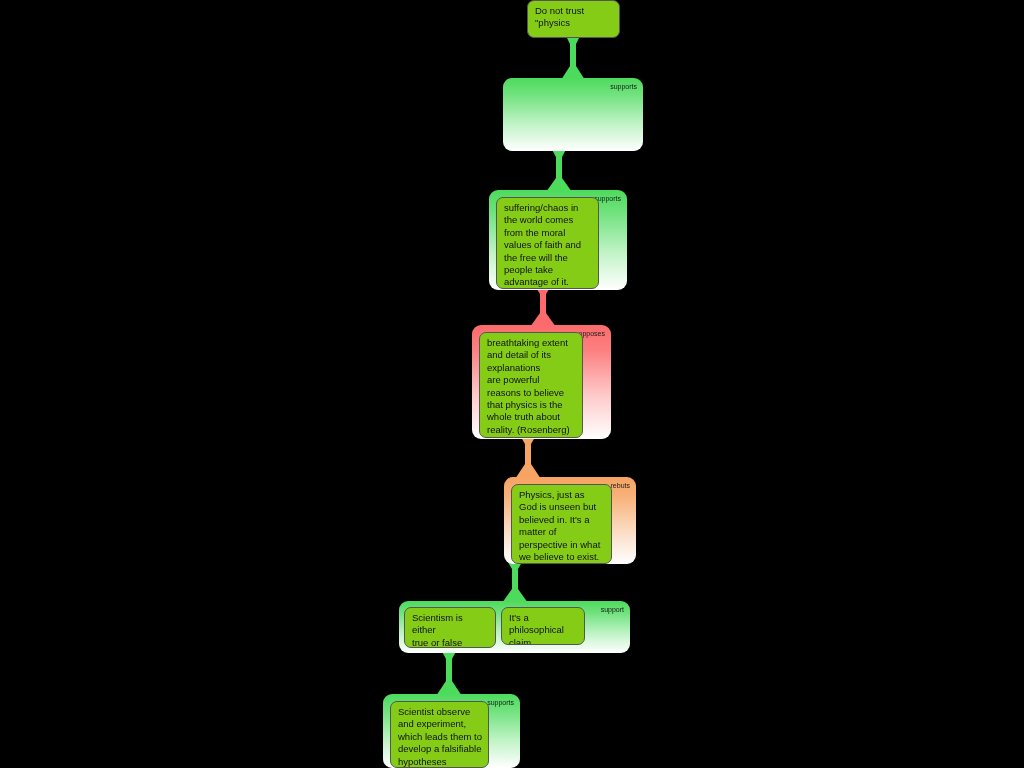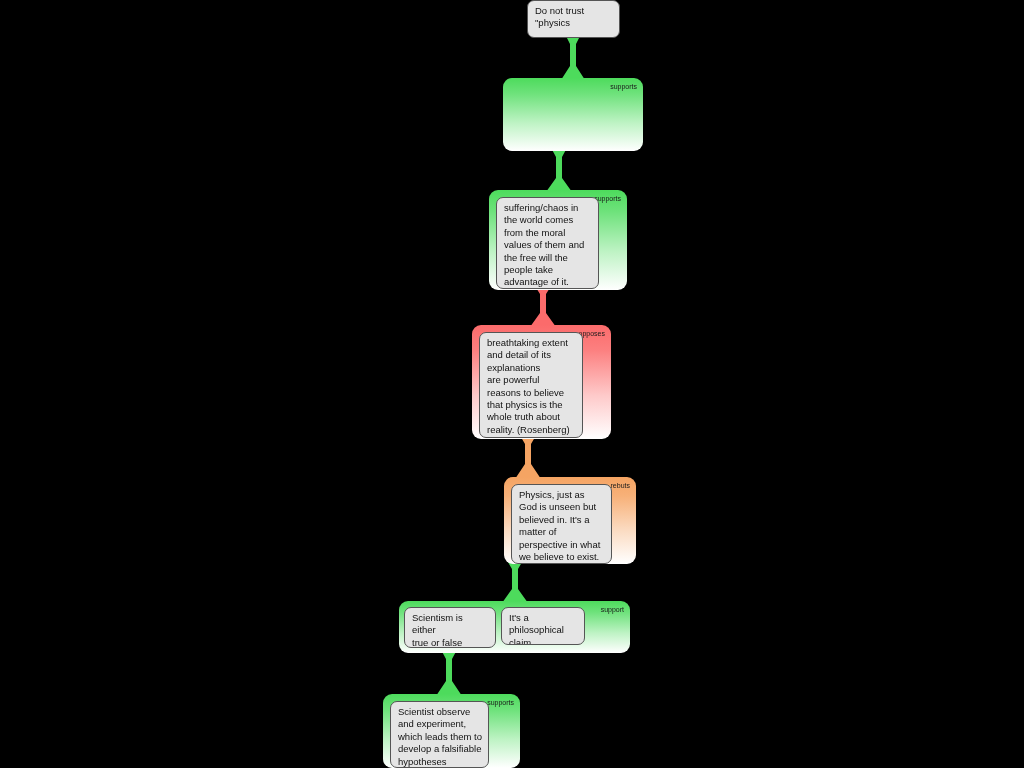--- a/index.html
+++ b/index.html
@@ -56,21 +56,21 @@
     right: 6px;
     font-size: 7px;
     line-height: 9px;
     color: #1a1a1a;
     white-space: nowrap;
     letter-spacing: 0px;
   }
 
   .textbox {
     position: absolute;
-    background: #e5e5e5;
+    background: #84cc16;
     border: 1px solid #555555;
     border-radius: 7px;
     box-sizing: border-box;
     padding: 4px 6px 4px 7px;
     font-size: 9.5px;
     line-height: 12.4px;
     color: #111111;
     white-space: pre-line;
     overflow: hidden;
   }
@@ -154,21 +154,21 @@
 
   <div class="node green" id="node-god">
     <div class="node-label">supports</div>
   </div>
 
   <div class="node green" id="node-suffering">
     <div class="node-label">supports</div>
     <div class="textbox" id="box-suffering">suffering/chaos in
 the world comes
 from the moral
-values of them and
+values of faith and
 the free will the
 people take
 advantage of it.</div>
   </div>
 
   <div class="node red" id="node-rosenberg">
     <div class="node-label">opposes</div>
     <div class="textbox" id="box-rosenberg">breathtaking extent
 and detail of its
 explanations

